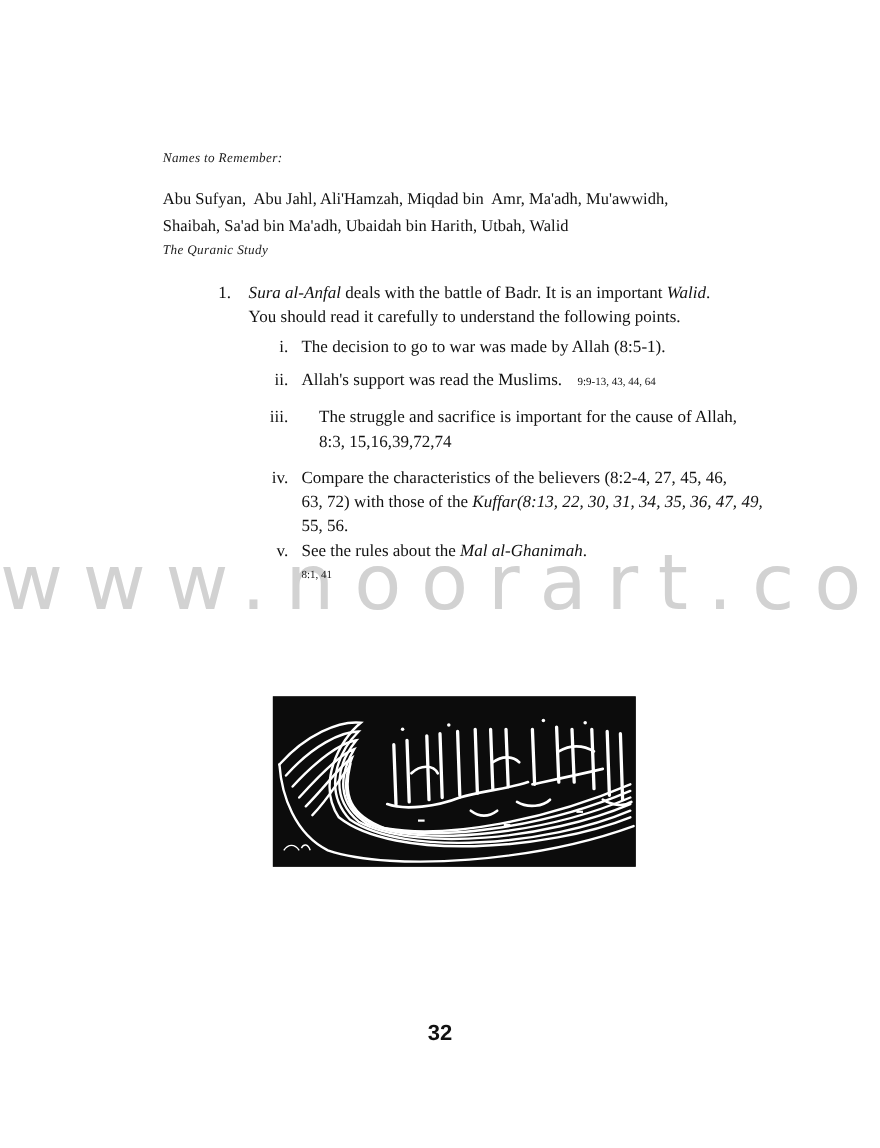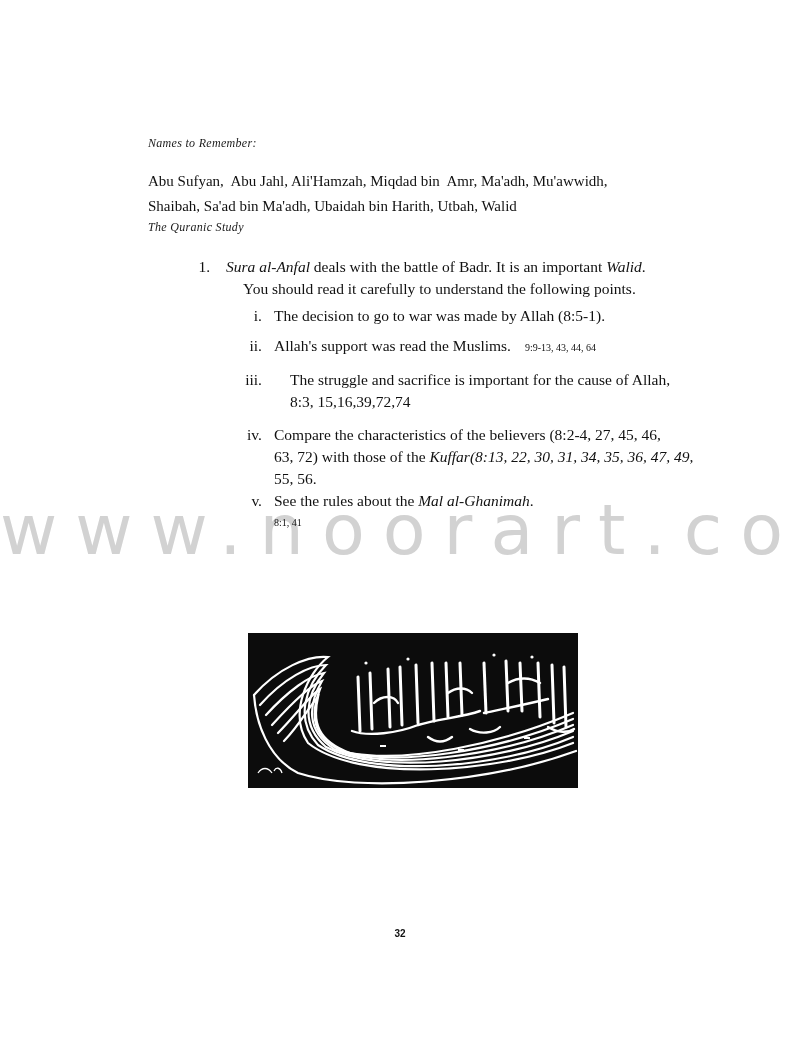--- a/index.html
+++ b/index.html
@@ -4,30 +4,30 @@
 <style>
   html, body { margin:0; padding:0; background:#ffffff; }
   body { width:800px; height:1044px; position:relative; overflow:hidden;
          font-family:"Liberation Serif", "DejaVu Serif", serif; color:#111; }
   .page { position:absolute; left:0; top:0; width:800px; height:1044px; }
   .heading { position:absolute; font-style:italic; font-size:12px; letter-spacing:0.3px; color:#1a1a1a; }
   .names { position:absolute; left:148px; top:169px; width:560px; font-size:15px; line-height:25px; color:#111; }
   .item { position:absolute; font-size:15.5px; line-height:22px; color:#111; }
   .num { position:absolute; text-align:right; }
   .it { font-style:italic; font-weight:normal; }
-  .b { font-weight:bold;margin-left:17px; }
+  .b { font-weight:bold; }
   .ref { font-weight:normal; }
   .watermark { position:absolute; left:0; top:497px; width:800px; height:66px;
                font-family:"DejaVu Sans", sans-serif; font-size:70px; letter-spacing:18px;
                color:#d2d2d2; line-height:66px; white-space:nowrap; text-align:center;
                font-weight:normal; z-index:0; }
   .content { position:absolute; left:0; top:0; width:800px; height:1044px; z-index:1; }
   .callig { position:absolute; left:248px; top:633px; width:330px; height:155px; background:#0c0c0c; overflow:hidden; }
   .pagenum { position:absolute; left:0; width:800px; top:928px; text-align:center;
-             font-family:"Liberation Sans", sans-serif; font-weight:bold; font-size:10px; color:#111; }
+             font-family:"Liberation Sans", sans-serif; font-weight:bold; font-size:20px; color:#111; }
 </style>
 </head>
 <body>
 
 <div class="page">
 
   <div class="watermark">www.noorart.com</div>
 
   <div class="content">
 

